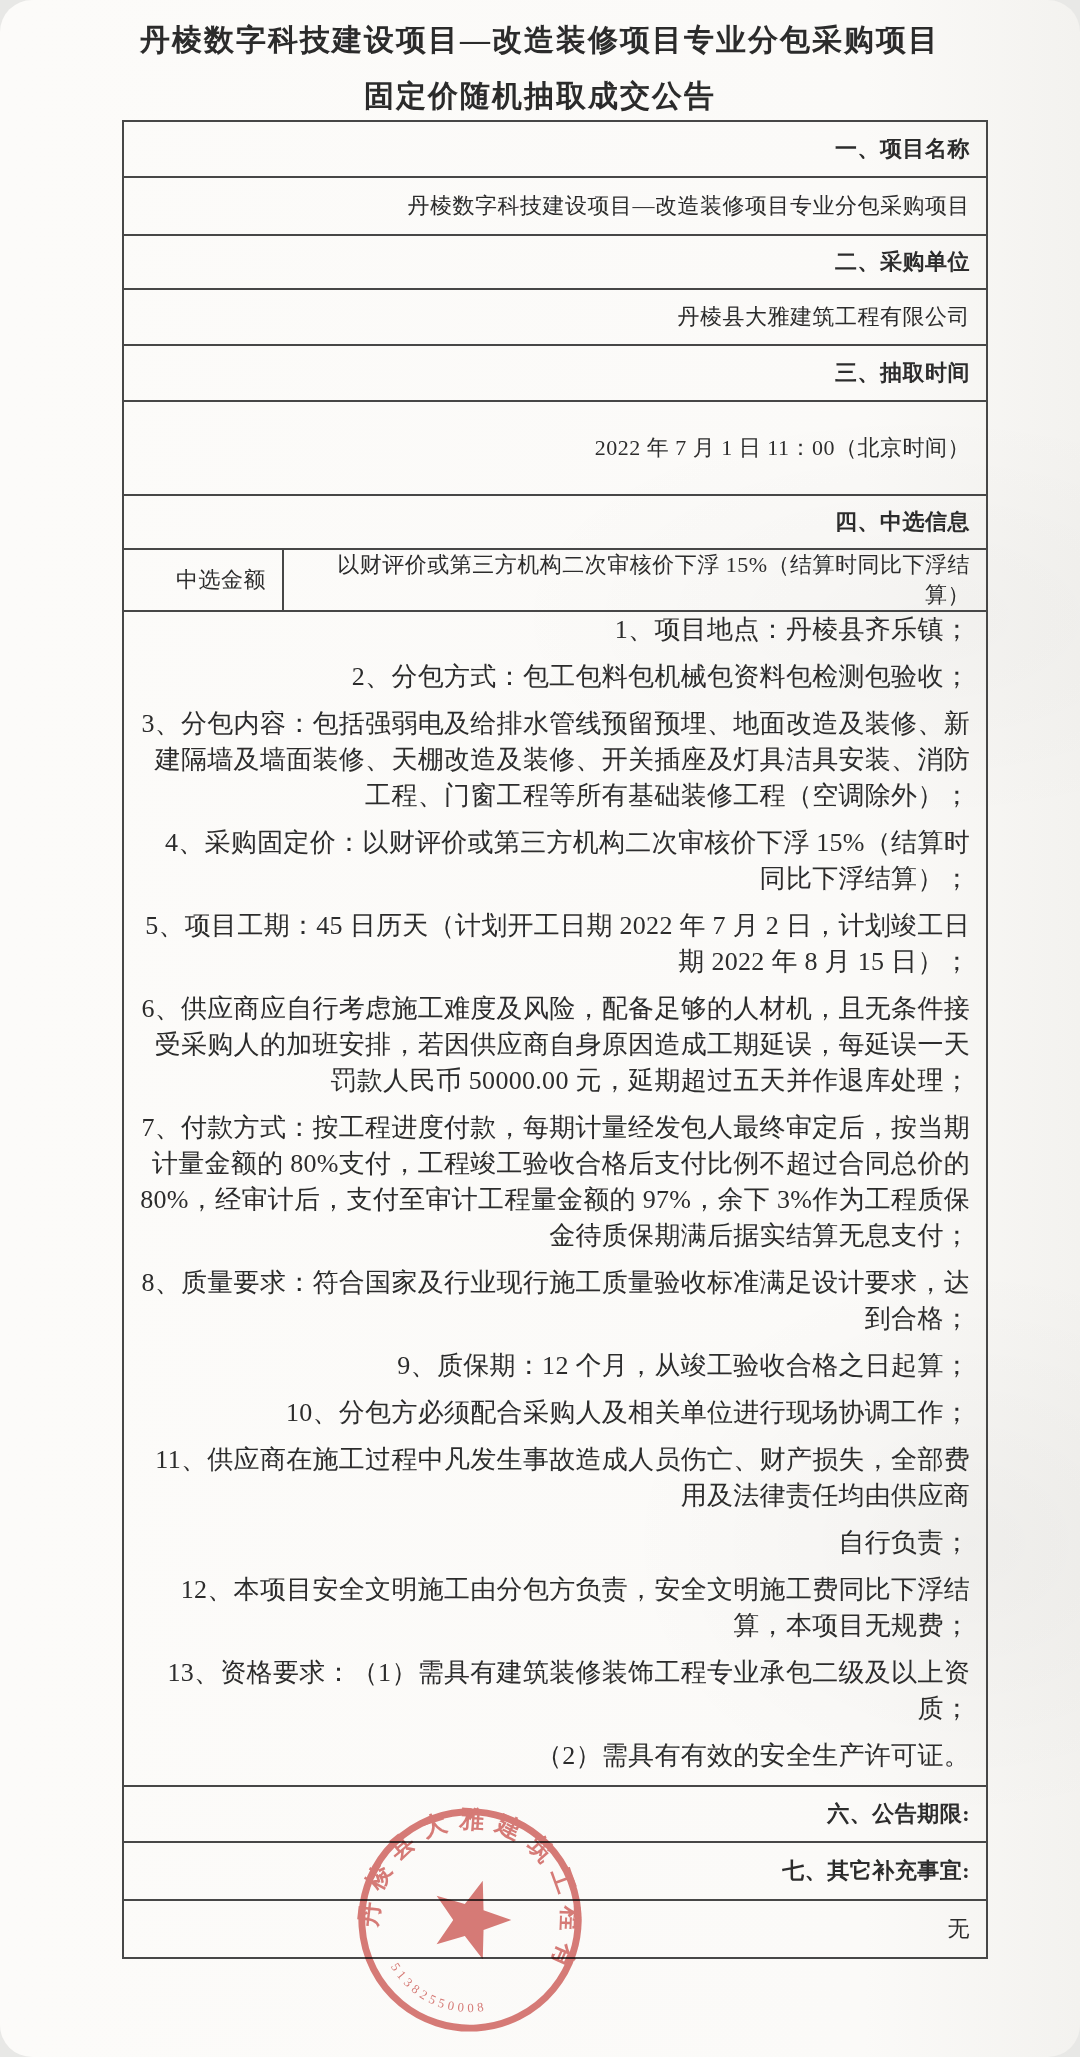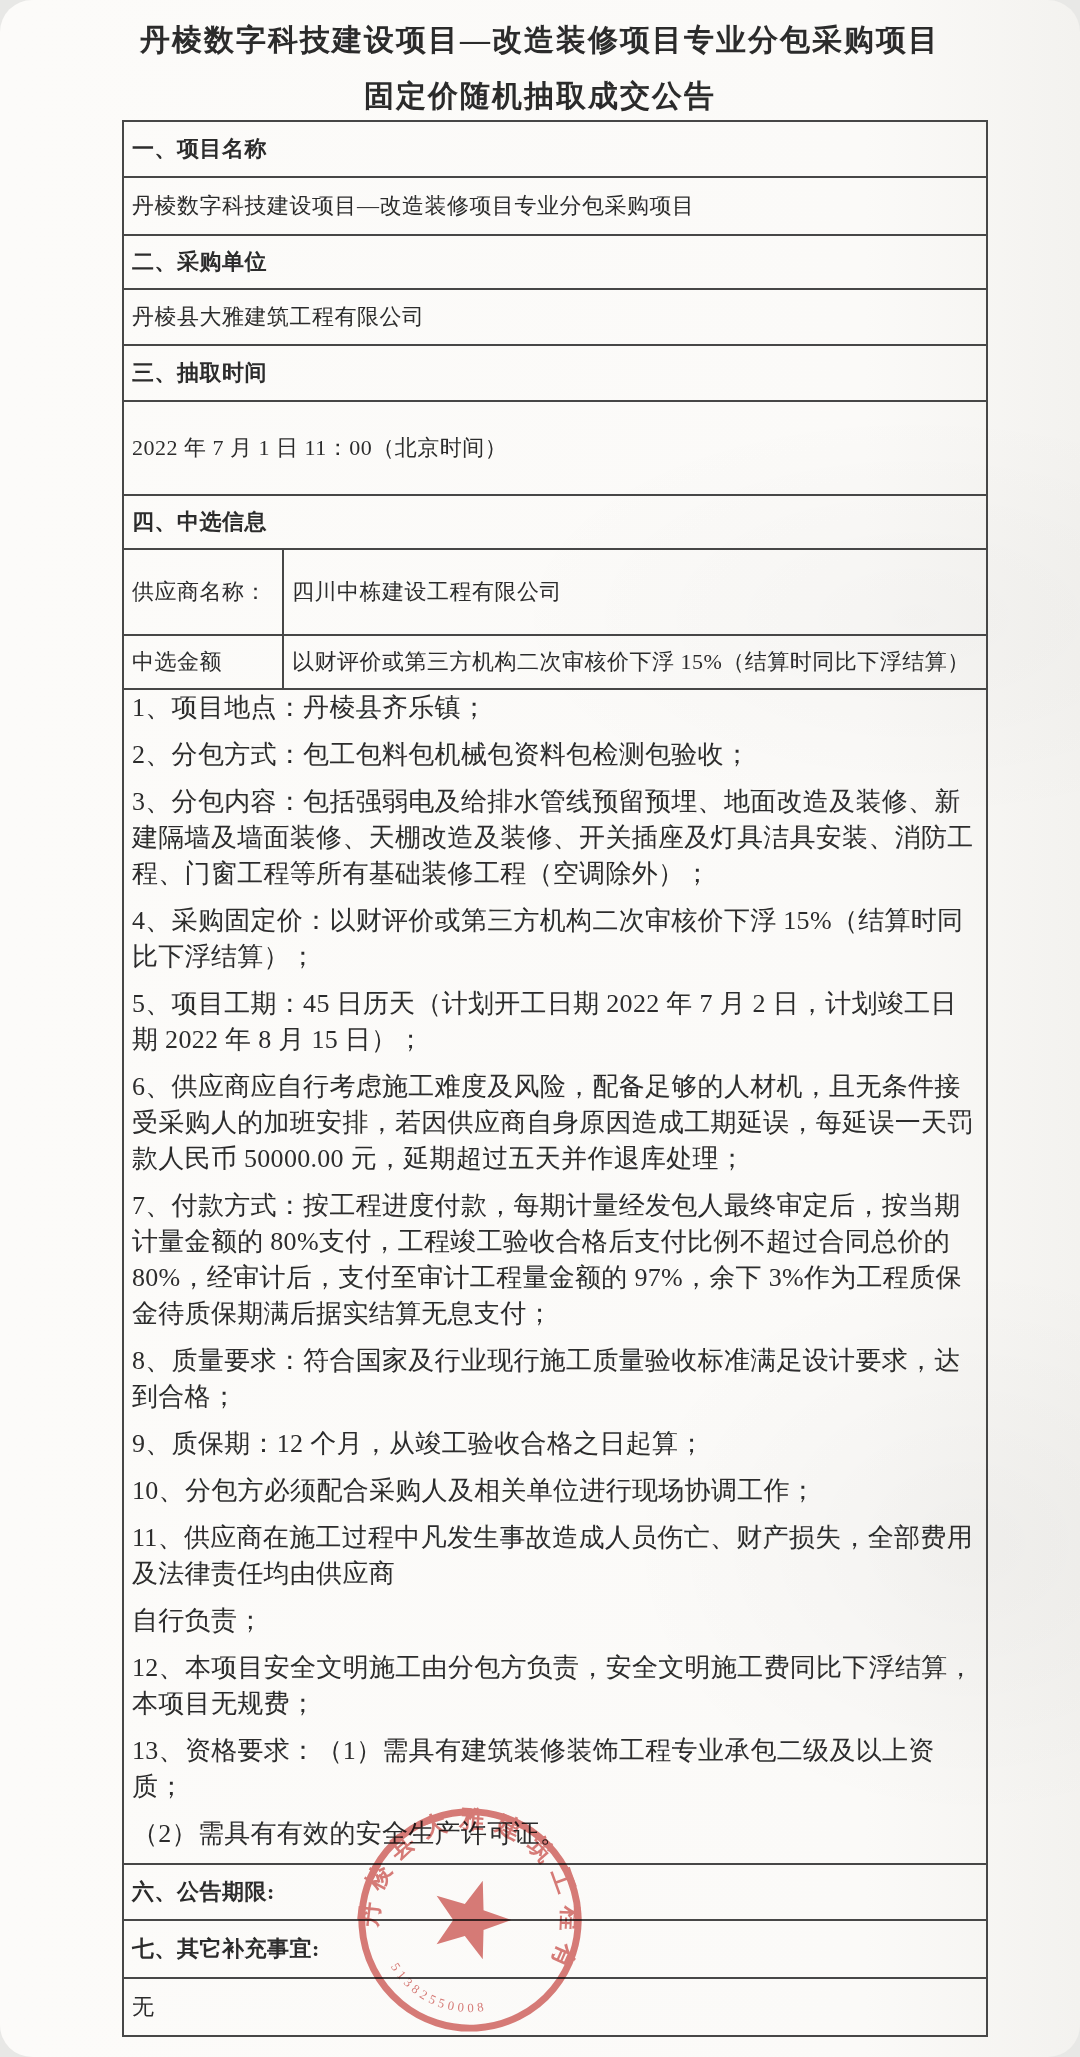--- a/index.html
+++ b/index.html
@@ -30,24 +30,25 @@
     position:absolute;
     left:122px; top:120px;
     width:866px;
     border-collapse:collapse;
     table-layout:fixed;
   }
   table.doc td{
     border:2px solid #474747;
     font-size:22px;
     vertical-align:middle;
-    padding:0 8px;
+    padding:0 16px;
     letter-spacing:0.5px;
     color:#2c2c2c;
     overflow:hidden;
+    text-align:right;
   }
   table.doc col.c-label{width:160px;}
   td.hdr{font-weight:bold; font-size:22px; padding-left:22px; letter-spacing:1.5px;}
   td.lbl{padding:0 4px 0 14px; font-size:21px;}
   td.val{padding-left:20px;}
   td.items{
     vertical-align:top;
     padding:14px 14px 10px 16px;
   }
   td.items p{
@@ -100,24 +101,20 @@
           <td class="hdr" colspan="2" style="height:54px">三、抽取时间</td>
         </tr>
     <tr>
           <td class="val" colspan="2" style="height:92px">2022 年 7 月 1 日 11：00（北京时间）</td>
         </tr>
 
     <tr>
           <td class="hdr" colspan="2" style="height:52px">四、中选信息</td>
         </tr>
     <tr>
-      <td class="lbl" style="height:84px">供应商名称：</td>
-      <td class="val">四川中栋建设工程有限公司</td>
-    </tr>
-    <tr>
       <td class="lbl" style="height:52px">中选金额</td>
       <td class="val">以财评价或第三方机构二次审核价下浮 15%（结算时同比下浮结算）</td>
     </tr>
 
     <tr>
       <td class="items" colspan="2" style="height:822px">
 
       <p>1、项目地点：丹棱县齐乐镇；</p>
             <p>2、分包方式：包工包料包机械包资料包检测包验收；</p>
             <p>3、分包内容：包括强弱电及给排水管线预留预埋、地面改造及装修、新建隔墙及墙面装修、天棚改造及装修、开关插座及灯具洁具安装、消防工程、门窗工程等所有基础装修工程（空调除外）；</p>

